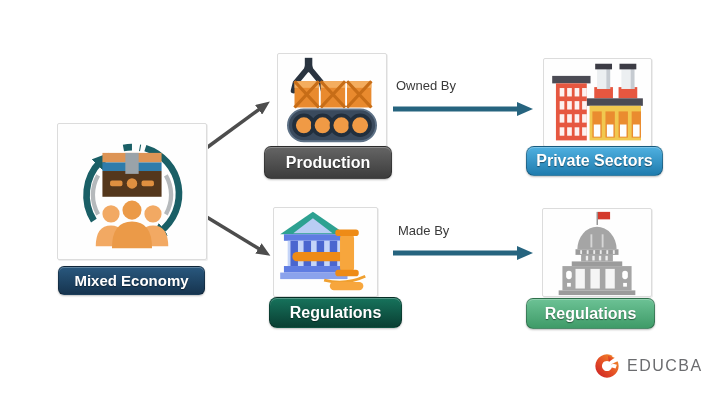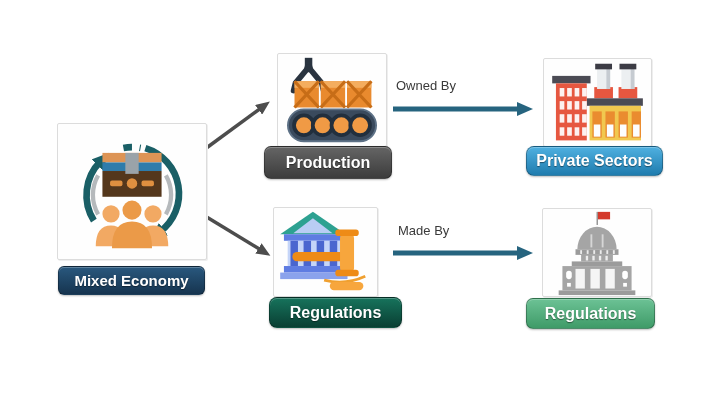--- a/index.html
+++ b/index.html
@@ -256,14 +256,30 @@
       <rect x="11" y="86" width="82" height="5" fill="#9b9b9b"></rect>
     </svg>
   </div>
   <div class="tag tag-government">
     <span>Regulations</span>
   </div>
 
   <div class="edge-label" style="left:396px;top:78px;">Owned By</div>
   <div class="edge-label" style="left:398px;top:223px;">Made By</div>
 
+  <div class="brand">
+    <svg width="28" height="28" viewBox="0 0 36 36">
+      <defs>
+        <linearGradient id="edgrad" x1="1" y1="0" x2="0" y2="1">
+          <stop offset="0" stop-color="#f59a2a"></stop>
+          <stop offset="0.55" stop-color="#e44d26"></stop>
+          <stop offset="1" stop-color="#c81d25"></stop>
+        </linearGradient>
+      </defs>
+      <path fill-rule="evenodd" fill="url(#edgrad)" d="M18,3 a15,15 0 1 0 0.001,0 Z M18,11.5 a6.5,6.5 0 1 1 -0.001,0 Z"></path>
+      <polygon points="18,18 28,0 36,10" fill="#ffffff"></polygon>
+      <polygon points="19,4.5 28,7.5 20.5,12.5" fill="url(#edgrad)"></polygon>
+      <rect x="24" y="15.5" width="6" height="5" fill="#ffffff" transform="rotate(18 27 18)"></rect>
+    </svg>
+    <span class="brand-text">EDUCBA</span>
+  </div>
 
 </div>
 
 </body></html>

